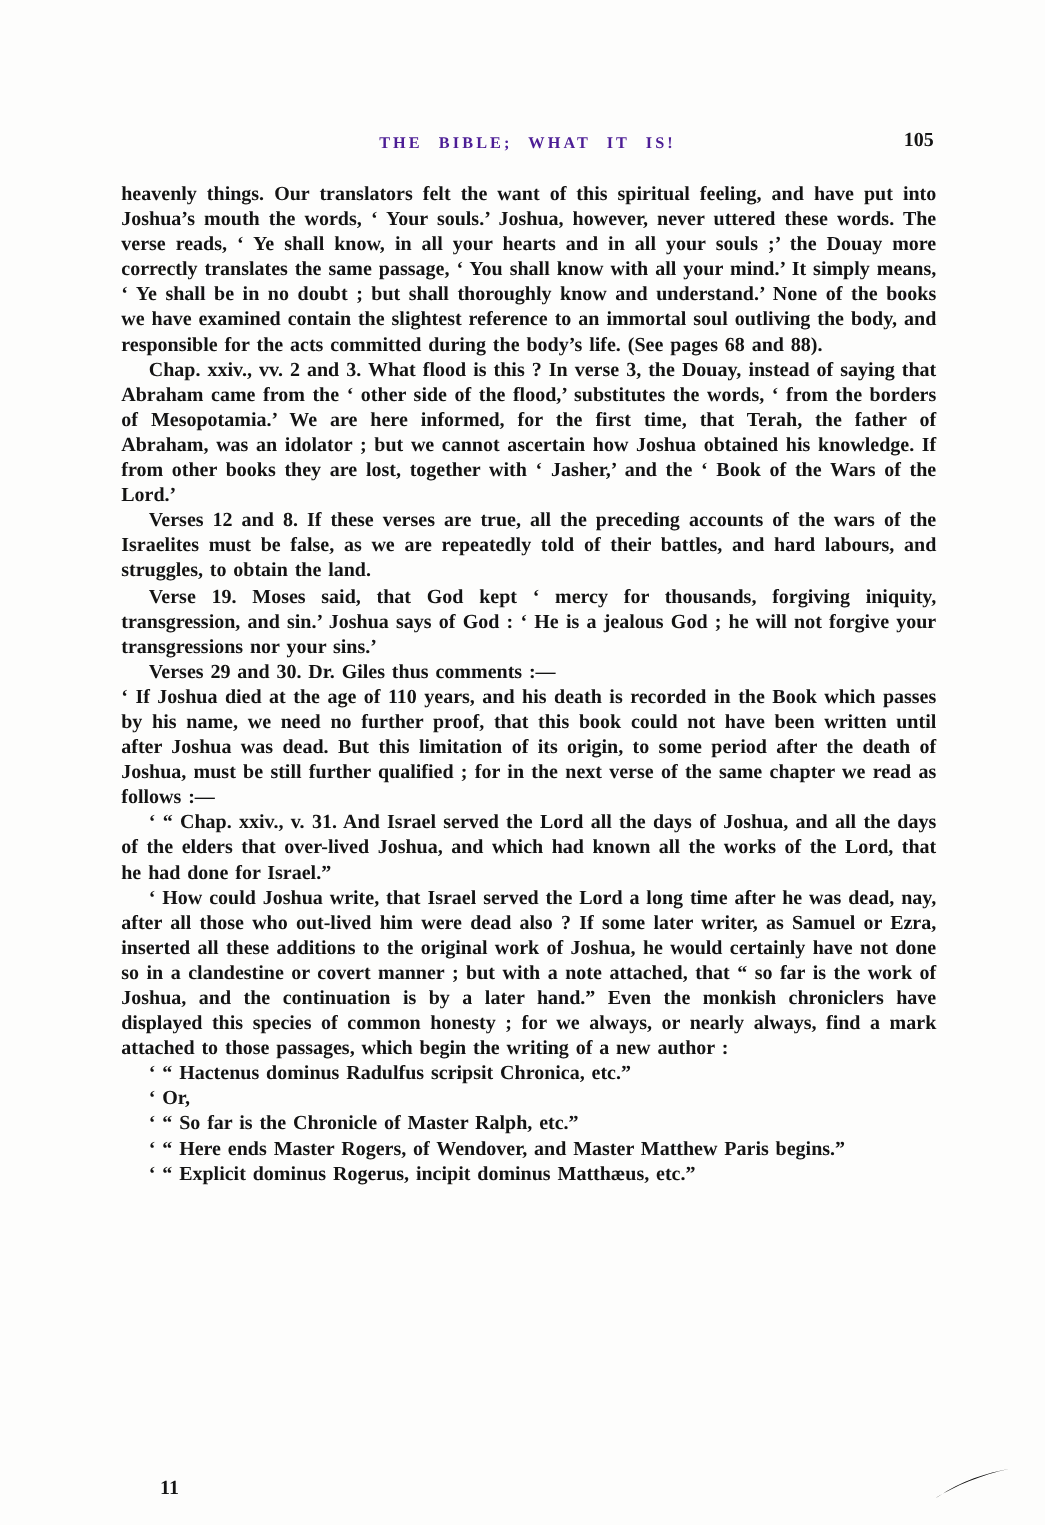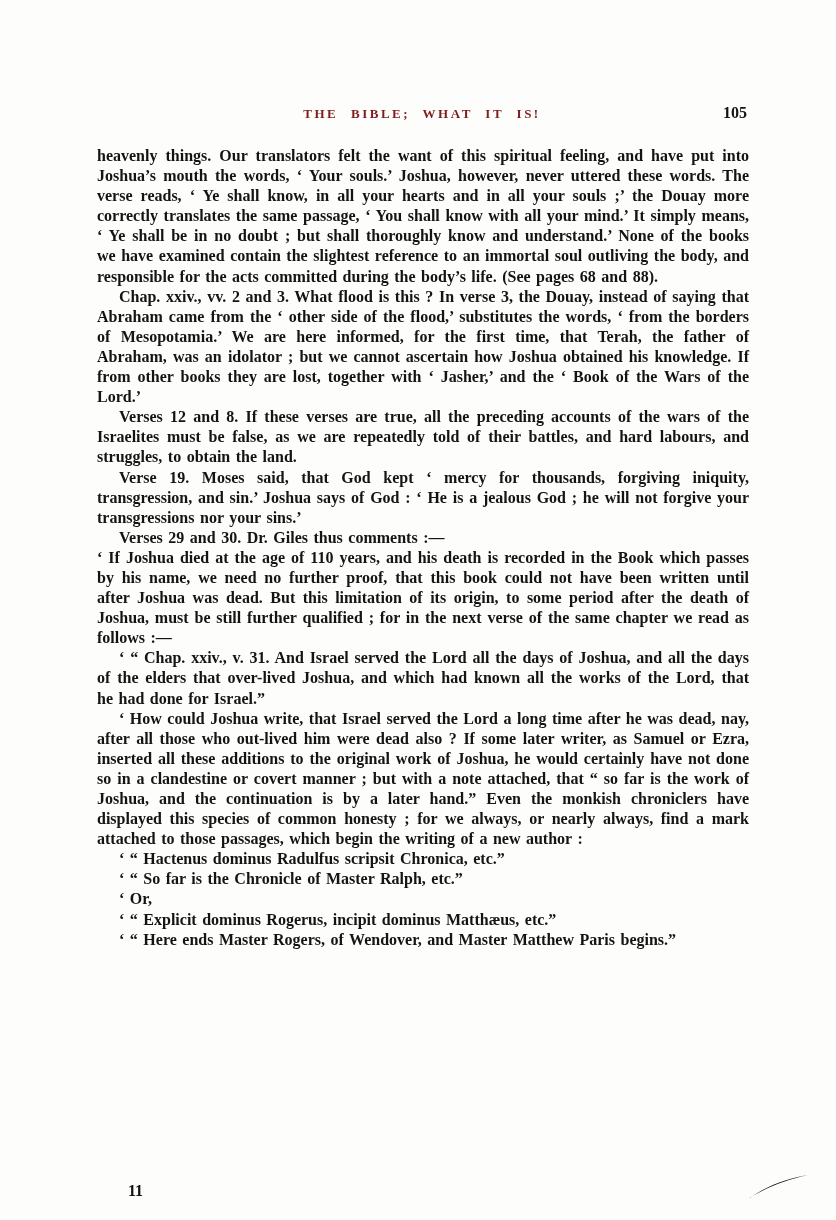--- a/index.html
+++ b/index.html
@@ -25,21 +25,21 @@
   }
   .header-title {
     position: absolute;
     left: 0;
     right: 0;
     text-align: center;
     font-size: 13px;
     font-weight: bold;
     letter-spacing: 2.5px;
     word-spacing: 7px;
-    color: #7f1d1d;
+    color: #4c1d95;
   }
   .page-number {
     position: absolute;
     right: 0;
     top: -2px;
     font-size: 16px;
     font-weight: bold;
     margin-left: 11px;
   }
   .page-body {
@@ -89,24 +89,24 @@
   <div class="page-body">
       <p class="para">heavenly things.  Our translators felt the want of this spiritual feeling, and have put into Joshua’s mouth the words, ‘ Your souls.’  Joshua, however, never uttered these words.  The verse reads, ‘ Ye shall know, in all your hearts and in all your souls ;’ the Douay more correctly translates the same passage, ‘ You shall know with all your mind.’  It simply means, ‘ Ye shall be in no doubt ; but shall thoroughly know and understand.’  None of the books we have examined contain the slightest reference to an immortal soul outliving the body, and responsible for the acts committed during the body’s life. (See pages 68 and 88).</p>
       <p class="para indent">Chap. xxiv., vv. 2 and 3.  What flood is this ?  In verse 3, the Douay, instead of saying that Abraham came from the ‘ other side of the flood,’ substitutes the words, ‘ from the borders of Mesopotamia.’ We are here informed, for the first time, that Terah, the father of Abraham, was an idolator ; but we cannot ascertain how Joshua obtained his knowledge.  If from other books they are lost, together with ‘ Jasher,’ and the ‘ Book of the Wars of the Lord.’</p>
       <p class="para indent">Verses 12 and 8.  If these verses are true, all the preceding accounts of the wars of the Israelites must be false, as we are repeatedly told of their battles, and hard labours, and struggles, to obtain the land.</p>
       <p class="para indent">Verse 19.  Moses said, that God kept ‘ mercy for thousands, forgiving iniquity, transgression, and sin.’  Joshua says of God : ‘ He is a jealous God ; he will not forgive your transgressions nor your sins.’</p>
       <p class="para indent">Verses 29 and 30.  Dr. Giles thus comments :—</p>
       <p class="para">‘ If Joshua died at the age of 110 years, and his death is recorded in the Book which passes by his name, we need no further proof, that this book could not have been written until after Joshua was dead. But this limitation of its origin, to some period after the death of Joshua, must be still further qualified ; for in the next verse of the same chapter we read as follows :—</p>
       <p class="para indent">‘ “ Chap. xxiv., v. 31.  And Israel served the Lord all the days of Joshua, and all the days of the elders that over-lived Joshua, and which had known all the works of the Lord, that he had done for Israel.”</p>
       <p class="para indent">‘ How could Joshua write, that Israel served the Lord a long time after he was dead, nay, after all those who out-lived him were dead also ?  If some later writer, as Samuel or Ezra, inserted all these additions to the original work of Joshua, he would certainly have not done so in a clandestine or covert manner ; but with a note attached, that “ so far is the work of Joshua, and the continuation is by a later hand.”  Even the monkish chroniclers have displayed this species of common honesty ; for we always, or nearly always, find a mark attached to those passages, which begin the writing of a new author :</p>
       <p class="para indent">‘ “ Hactenus dominus Radulfus scripsit Chronica, etc.”</p>
+      <p class="para indent">‘ Or,</p>
       <p class="para indent">‘ “ So far is the Chronicle of Master Ralph, etc.”</p>
-      <p class="para indent">‘ Or,</p>
+      <p class="para indent">‘ “ Here ends Master Rogers, of Wendover, and Master Matthew Paris begins.”</p>
       <p class="para indent">‘ “ Explicit dominus Rogerus, incipit dominus Matthæus, etc.”</p>
-      <p class="para indent">‘ “ Here ends Master Rogers, of Wendover, and Master Matthew Paris begins.”</p>
     </div>
 
   <div class="page-footer">11</div>
 
   <svg class="ink-mark" viewBox="0 0 62 26" xmlns="http://www.w3.org/2000/svg">
     <path d="M1 24 C 16 15, 36 6, 60 1 C 42 4, 20 11, 3 23 C 2 23.6, 1 24, 1 24 Z" fill="#111111"></path>
   </svg>
 
 </div>
 

